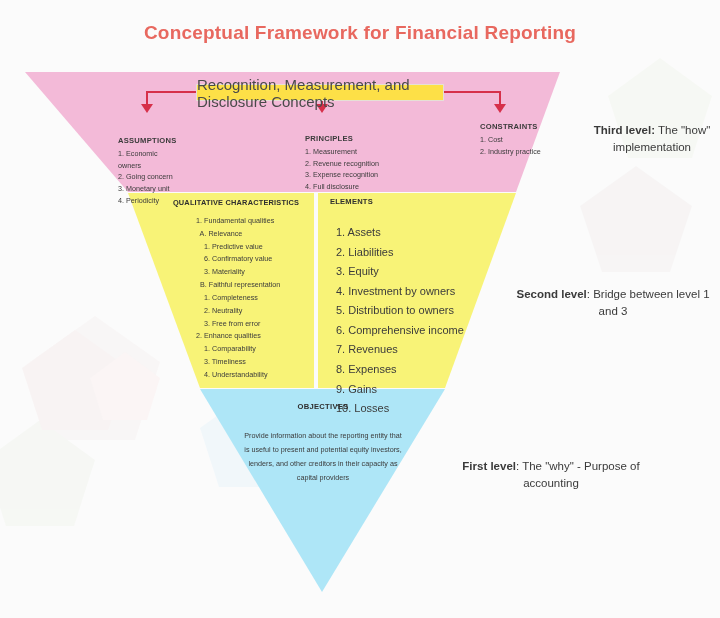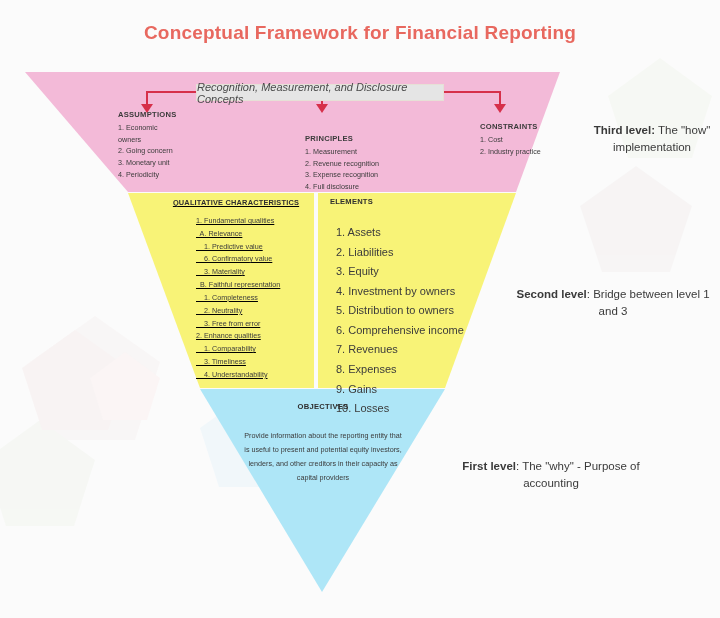--- a/index.html
+++ b/index.html
@@ -43,60 +43,58 @@
     left: 0;
   }
 
   
   #banner {
     position: absolute;
     left: 196px;
     top: 84px;
     width: 248px;
     height: 17px;
-    background: #e5e5e5;
+    background: #fde047;
     border: 1px solid #e6e0d6;
     display: flex;
     align-items: center;
     justify-content: center;
-    font-size: 11px;
+    font-size: 15px;
     color: #4a4a4a;
     box-sizing: border-box;
-    font-style: italic;
   }
 
   
   .block {
     position: absolute;
     color: #3b3b3b;
   }
   .block .hd {
     font-weight: bold;
     font-size: 7.6px;
     letter-spacing: 0.25px;
     margin-bottom: 3px;
   }
   .block .li {
     font-size: 7.2px;
     line-height: 1.62;
     white-space: pre;
   }
 
-  #assumptions { left: 118px; top: 110px; width: 95px; }
+  #assumptions { left: 118px; top: 136px; width: 95px; }
   #principles  { left: 305px; top: 134px; width: 105px; }
   #constraints { left: 480px; top: 122px; width: 95px; }
 
   
   #qual {
     position: absolute;
     left: 160px;
     top: 198px;
     width: 152px;
     text-align: center;
-    text-decoration: underline;
   }
   #qual .hd {
     font-weight: bold;
     font-size: 7.4px;
     letter-spacing: 0.2px;
     margin-bottom: 8px;
     color: #2e2e2e;
   }
   #qual .li {
     font-size: 7.2px;

